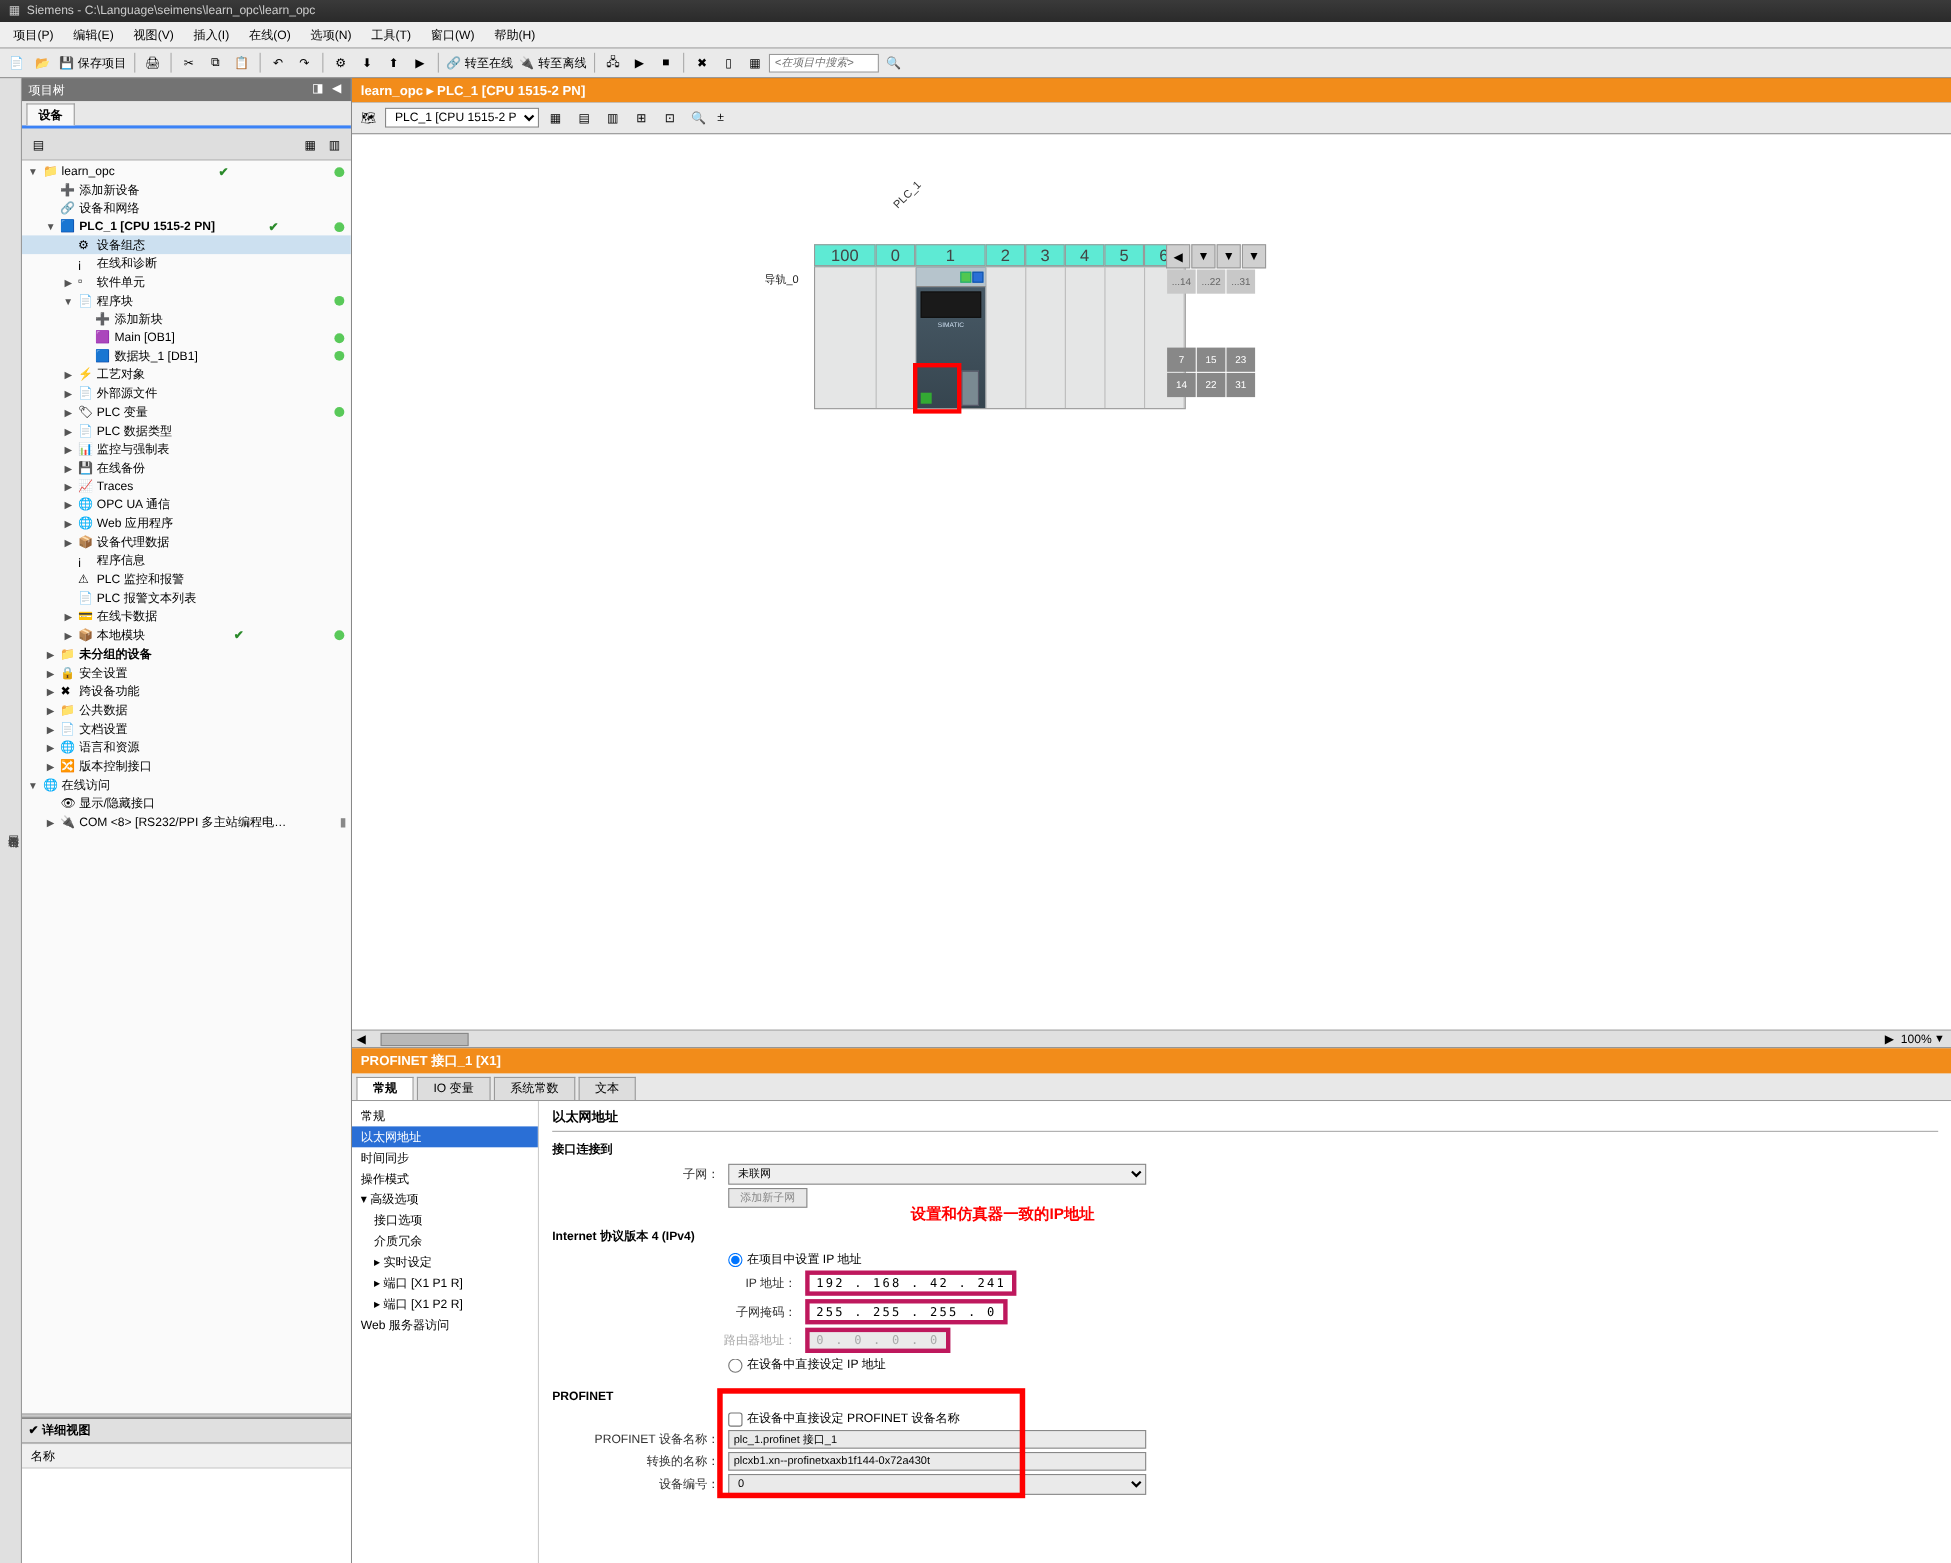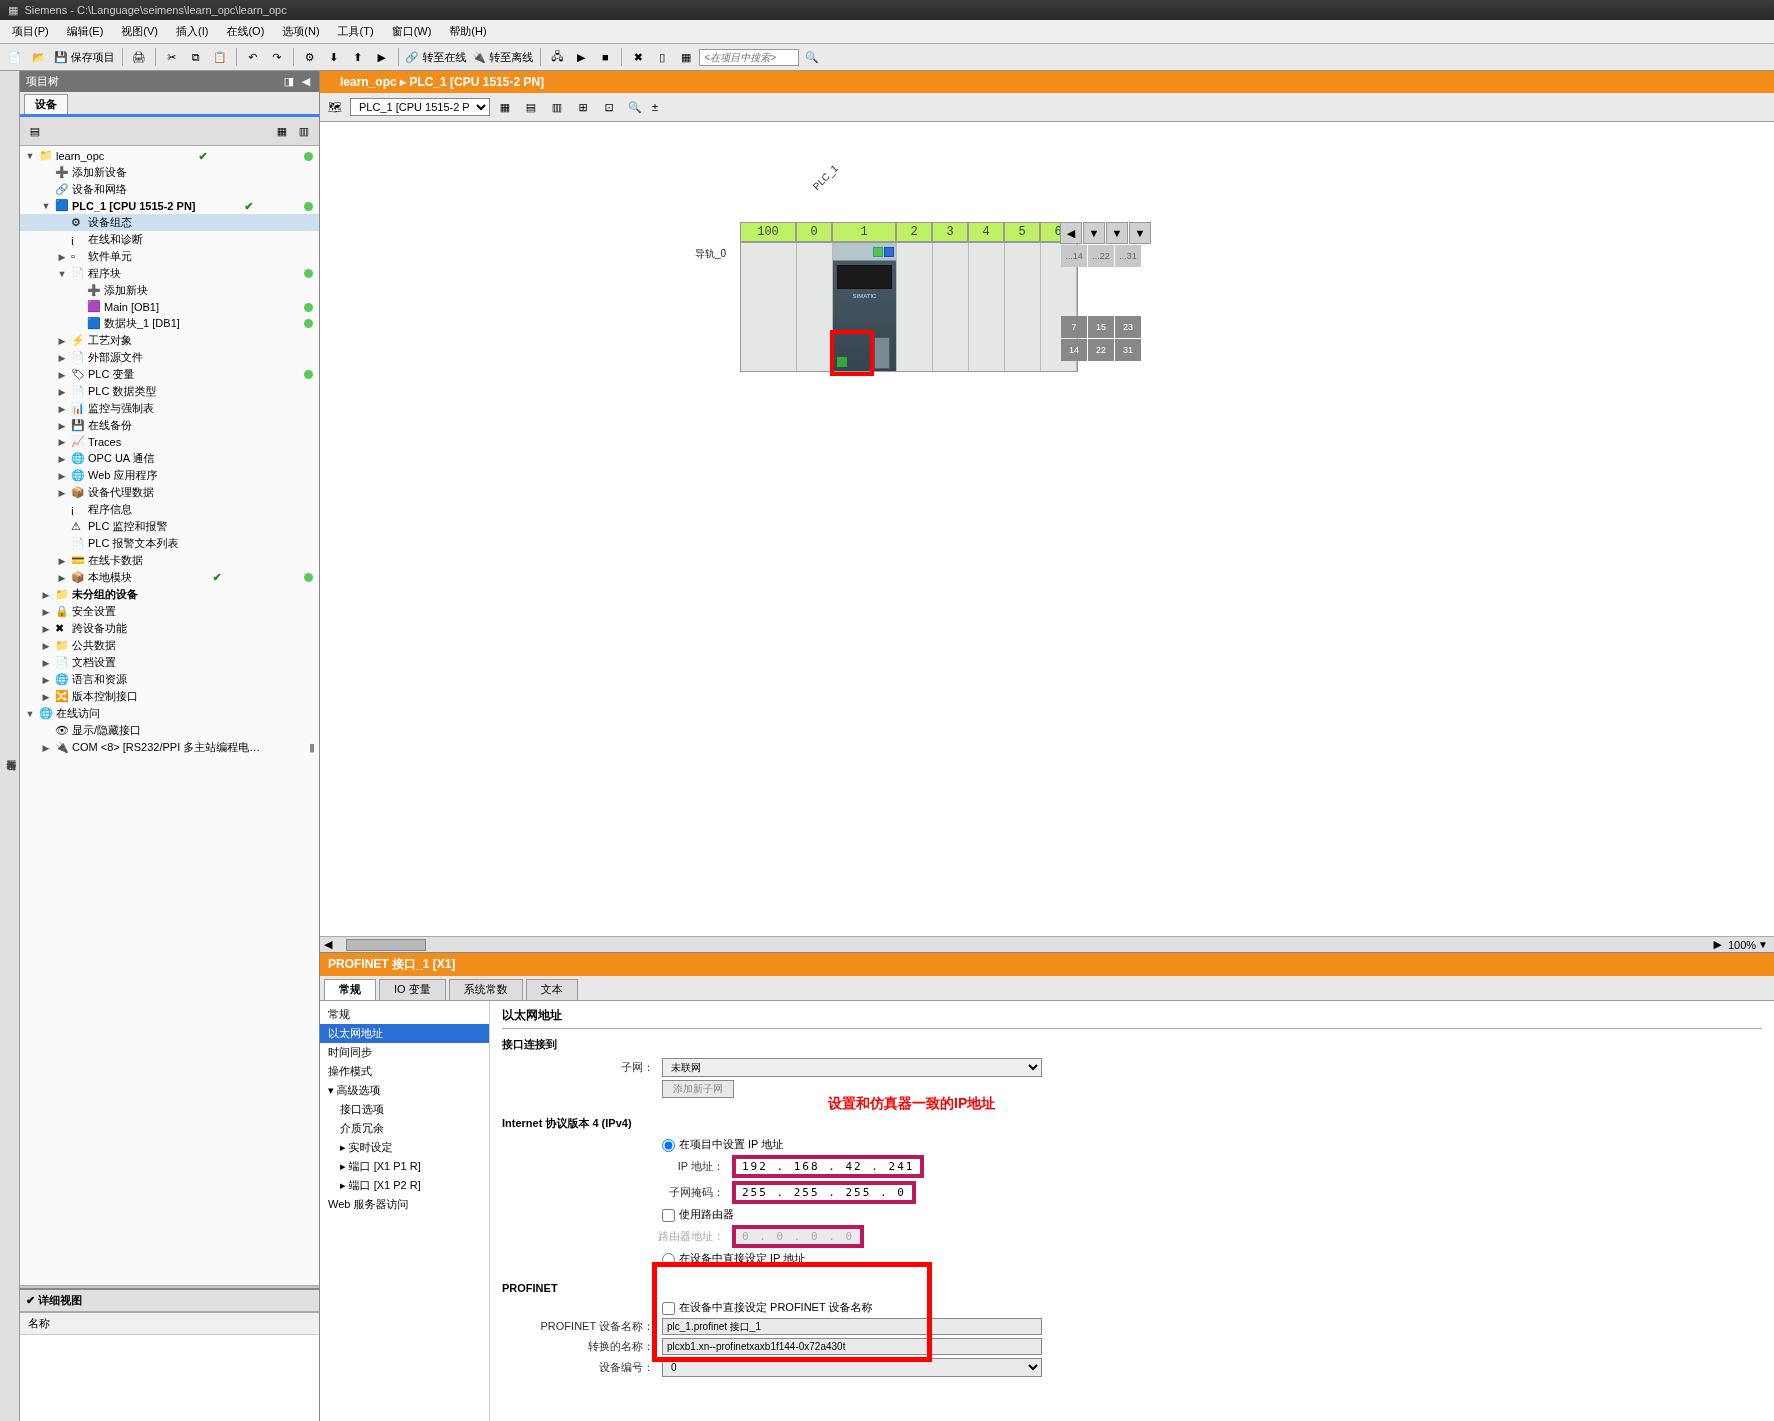--- a/index.html
+++ b/index.html
@@ -23,30 +23,30 @@
 .tree-row { display: flex; align-items: center; padding: 1px 4px; white-space: nowrap; position: relative; }
 .tree-row.selected { background: #cce0f0; }
 .indent0{padding-left:4px}.indent1{padding-left:20px}.indent2{padding-left:36px}.indent3{padding-left:52px}
 .exp { width: 12px; display: inline-block; text-align: center; color: #555; cursor: pointer; font-size: 9px; }
 .ticon { width: 14px; height: 14px; display: inline-block; margin: 0 3px; vertical-align: middle; }
 .statusdot { width: 9px; height: 9px; border-radius: 50%; display: inline-block; margin-left: auto; margin-right: 2px; }
 .dot-g{background:#59c959}.dot-chk{color:#2a8a2a;font-weight:bold;font-size:11px;margin-left:auto;margin-right:2px}
 .detail { background: #e8e8e8; border-top: 1px solid #888; }
 .detailhead { background: #e0e0e0; padding: 3px 6px; font-weight: bold; border-bottom: 1px solid #aaa; }
 .rightcol { flex: 1; display: flex; flex-direction: column; min-width: 0; }
-.breadcrumb { background: #f28c1a; color: #fff; padding: 4px 20px; font-size: 12px; font-weight: bold; }
+.breadcrumb { background: #f28c1a; color: #fff; padding: 4px 8px; font-size: 12px; font-weight: bold; }
 .devtoolbar { background: #eaeaea; padding: 3px 4px; display: flex; align-items: center; gap: 4px; border-bottom: 1px solid #999; }
 .devdrop { border: 1px solid #888; padding: 1px 4px; background: #fff; font-size: 11px; width: 140px; }
 .devview { flex: 1; background: #fff; position: relative; overflow: auto; }
 .hwcanvas { position: absolute; left: 0; top: 0; width: 900px; height: 340px; }
 .plclabel { position: absolute; left: 490px; top: 50px; transform: rotate(-45deg); font-size: 10px; color: #333; }
 .rack { position: absolute; left: 420px; top: 100px; }
 .raillabel { position: absolute; left: 375px; top: 125px; font-size: 10px; color: #222; }
 .slothdr { display: flex; }
-.slothdr div { width: 36px; height: 20px; border: 1px solid #999; background: #bef264; display: flex; align-items: center; justify-content: center; font-size: 12px; color: #444; font-family: Liberation Mono, monospace; }
+.slothdr div { width: 36px; height: 20px; border: 1px solid #999; background: #5eead4; display: flex; align-items: center; justify-content: center; font-size: 15px; color: #444; }
 .slothdr div.wide { width: 56px; }
 .slothdr div.wider { width: 64px; }
 .rackbody { display: flex; height: 130px; border: 1px solid #999; background: #e5e6e6; }
 .rackslot { border-right: 1px solid #bbb; }
 .cpu { width: 64px; background: linear-gradient(#4b5d6a,#36454f); position: relative; }
 .cpu-top { height: 18px; background: #b6c4cc; border-bottom: 1px solid #888; display: flex; align-items: center; justify-content: flex-end; padding-right: 2px; gap: 1px; }
 .cpu-badge { width: 10px; height: 10px; background: #51c751; border: 1px solid #2a7; }
 .cpu-dis { height: 24px; margin: 4px; background: #1a1a1a; border: 1px solid #111; }
 .cpu-label { font-size: 6px; color: #cde; text-align: center; }
 .highlight { position: absolute; border: 4px solid #f00; }
@@ -488,24 +488,20 @@
               </div>
             <div class="fieldrow">
                 <span class="fieldlabel" style="width:230px">IP 地址：</span>
                 <span class="ipbox">192 . 168 .  42  . 241</span>
               </div>
             <div class="fieldrow">
                 <span class="fieldlabel" style="width:230px">子网掩码：</span>
                 <span class="ipbox">255 . 255 . 255 .  0</span>
               </div>
             <div class="fieldrow">
-                <span class="fieldlabel"></span>
-                <label><input type="checkbox" style=""><span>使用路由器</span></label>
-              </div>
-            <div class="fieldrow">
                 <span class="fieldlabel" style="width:230px;color:#aaa">路由器地址：</span>
                 <span class="ipbox disabled">0   .  0   .  0   .  0</span>
               </div>
             <div class="fieldrow">
                 <span class="fieldlabel"></span>
                 <label><input type="radio" class="radio" style=""><span>在设备中直接设定 IP 地址</span></label>
               </div>
           </div>
 
           <div class="subtitle" style="margin-top:16px">PROFINET</div>

